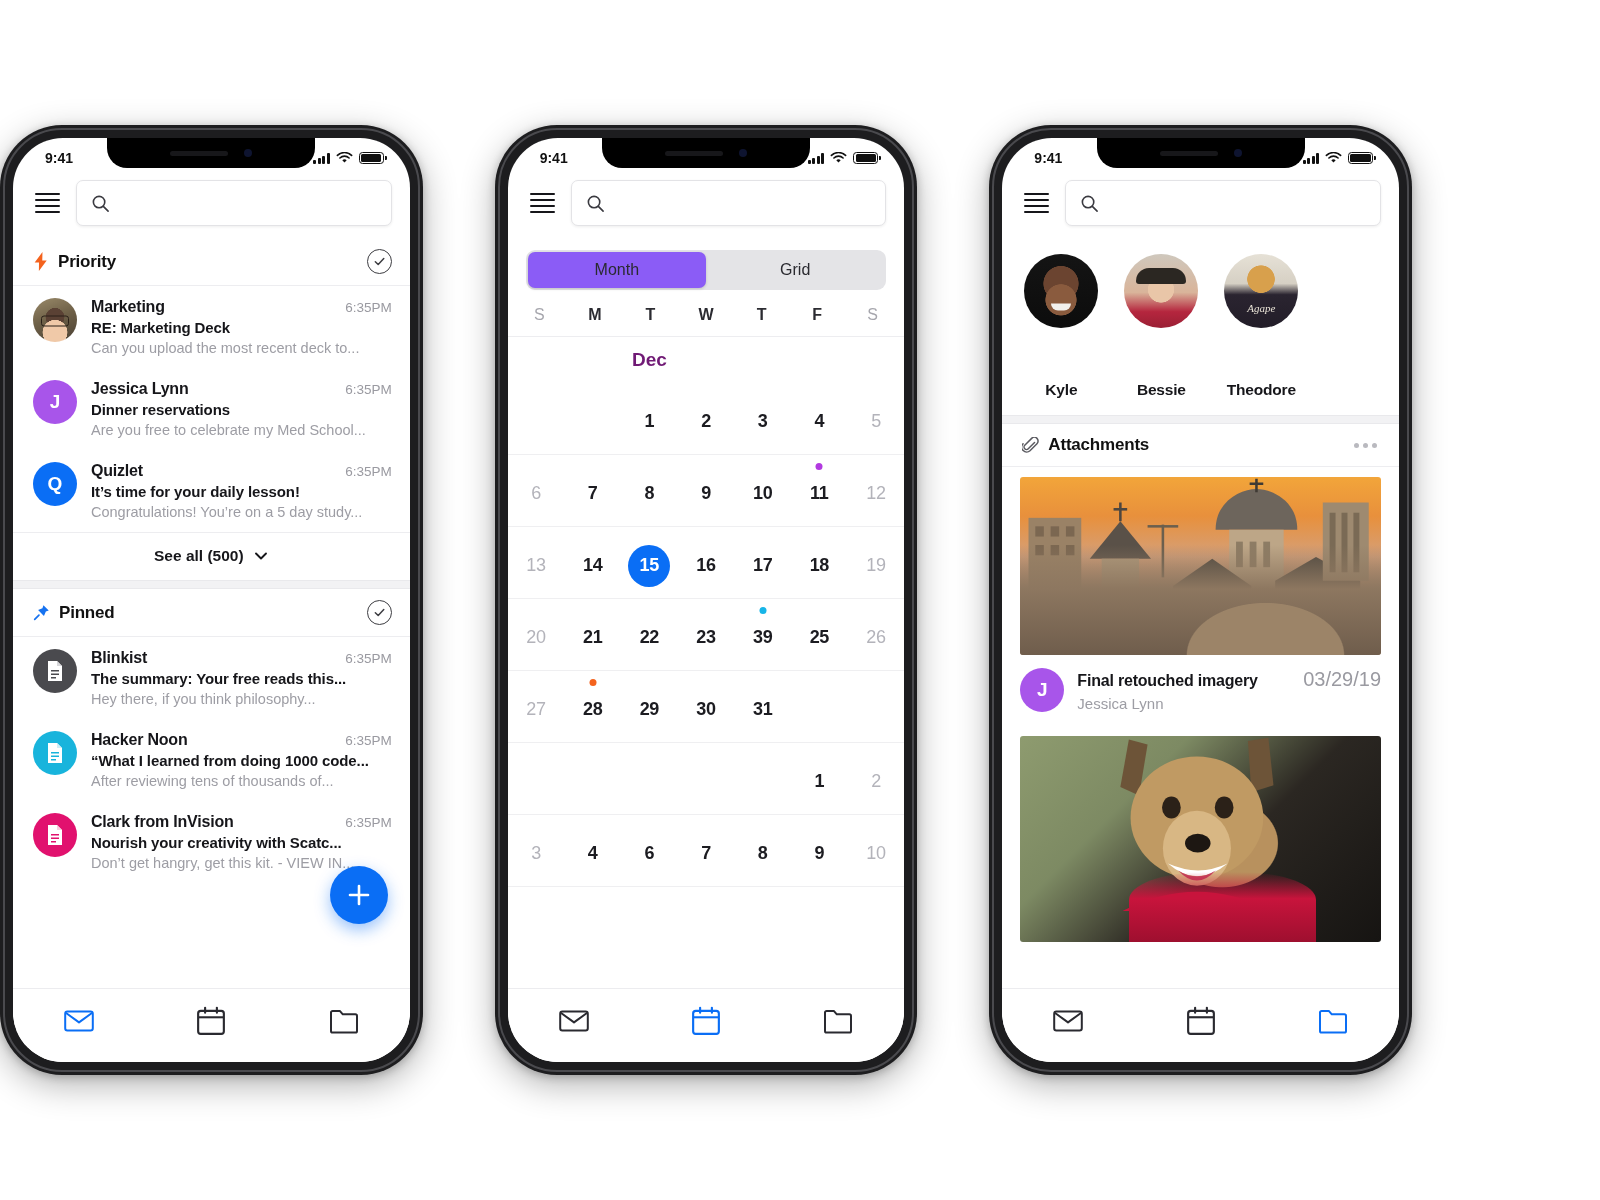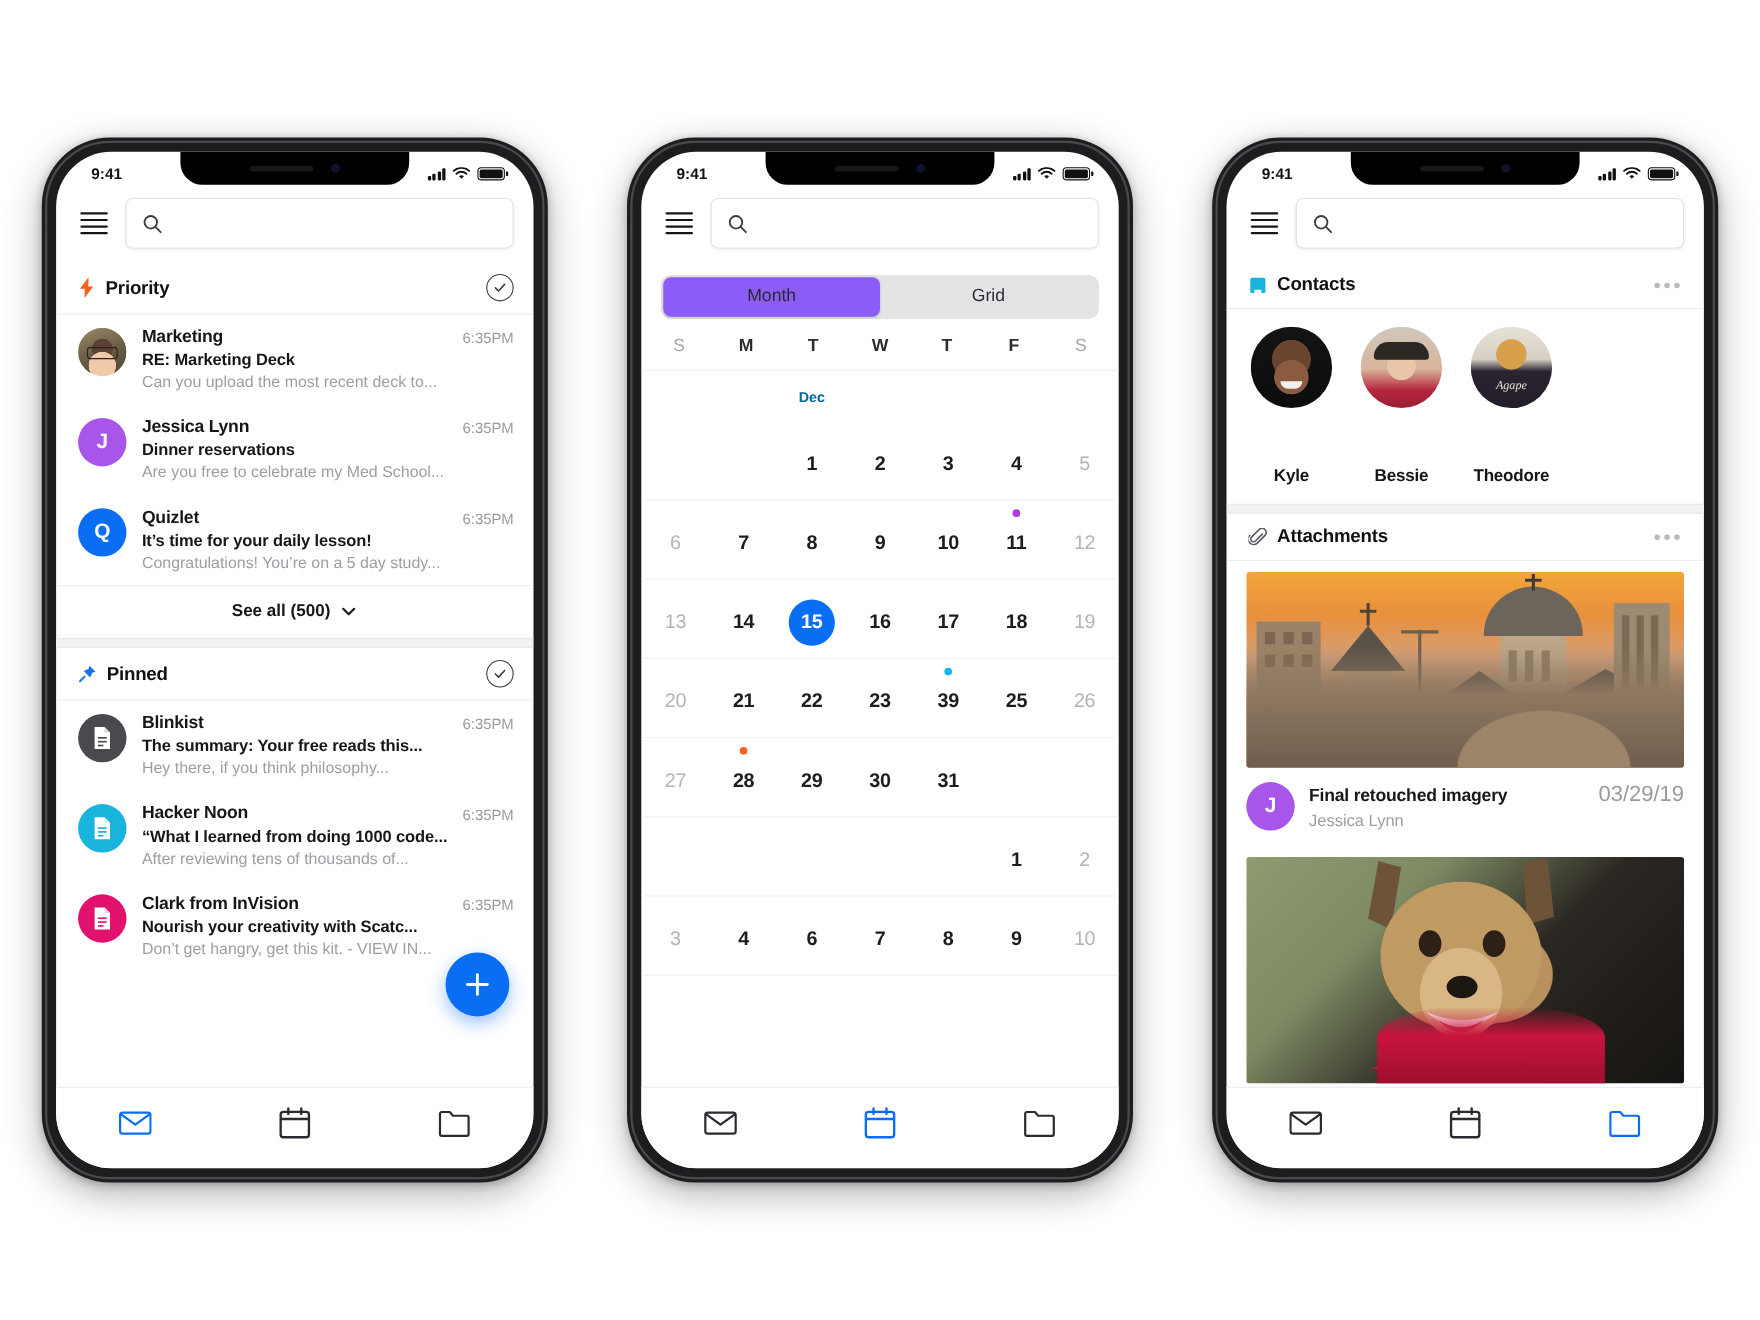--- a/index.html
+++ b/index.html
@@ -4,21 +4,21 @@
 <style>
   * { box-sizing: border-box; margin: 0; padding: 0; }
   html, body {
     width: 1600px; height: 1200px;
     background: #ffffff;
     font-family: "Liberation Sans", sans-serif;
     overflow: hidden;
   }
   .stage {
     position: relative;
-    width: 1600px; height: 1200px;
+    width: 1412px; height: 1200px;
     display: flex;
     align-items: center;
     justify-content: center;
     gap: 72px;
   }
 
   
   .phone {
     position: relative;
     width: 460px; height: 950px;
@@ -238,21 +238,21 @@
   .cell.today .num {
     background: #0a6ef5; color: #fff;
     width: 42px; height: 42px; border-radius: 50%;
     display: flex; align-items: center; justify-content: center;
   }
   .mlabel {
     grid-column: span 7;
     display: grid; grid-template-columns: repeat(7,1fr);
     align-items: center;
   }
-  .mlabel span { text-align: center; font-size: 13px; font-weight: bold; color: #0369a1; }
+  .mlabel span { text-align: center; font-size: 19px; font-weight: bold; color: #701a75; }
 
   
   .contacts-strip { display: flex; gap: 22px; padding: 16px 20px 16px; }
   .contact { display: flex; flex-direction: column; align-items: center; gap: 9px; width: 78px; }
   .contact .pic { width: 74px; height: 74px; border-radius: 50%; overflow: hidden; position: relative; }
   .contact .nm { font-size: 15.5px; font-weight: bold; color: #16161a; letter-spacing: -.2px; margin-top: 44px; }
 
   .pic-kyle {
     background: radial-gradient(circle at 50% 62%, #8a5b3e 0 26%, rgba(0,0,0,0) 27%),
                 radial-gradient(circle at 50% 40%, #6b4430 0 30%, rgba(0,0,0,0) 31%),
@@ -822,33 +822,20 @@
         <div class="searchfield">
           <svg width="19" height="19" viewBox="0 0 20 20">
             <circle cx="8.5" cy="8.5" r="6" stroke="#3a3a40" stroke-width="1.7" fill="none"></circle>
             <line x1="13" y1="13" x2="18" y2="18" stroke="#3a3a40" stroke-width="1.7" stroke-linecap="round"></line>
           </svg>
           <input type="text" placeholder="" style="">
         </div>
       </div>
 
       <div class="body attach-scroll">
-        <div class="sec-head">
-          <svg width="17" height="17" viewBox="0 0 16 16">
-            <rect x="1.5" y="1.5" width="13" height="13" rx="1.6" fill="#18b4dc"></rect>
-            <path d="M5 11.6h6v2.9H5z" fill="#fff"></path>
-          </svg>
-          <span class="sec-title">Contacts</span>
-          <span class="sec-spacer"></span>
-          <span class="dots">
-              <i></i>
-              <i></i>
-              <i></i>
-            </span>
-        </div>
 
         <div class="contacts-strip">
           <div class="contact">
             <div class="pic pic-kyle"></div>
             <div class="nm">Kyle</div>
           </div>
           <div class="contact">
             <div class="pic pic-bessie"></div>
             <div class="nm">Bessie</div>
           </div>

